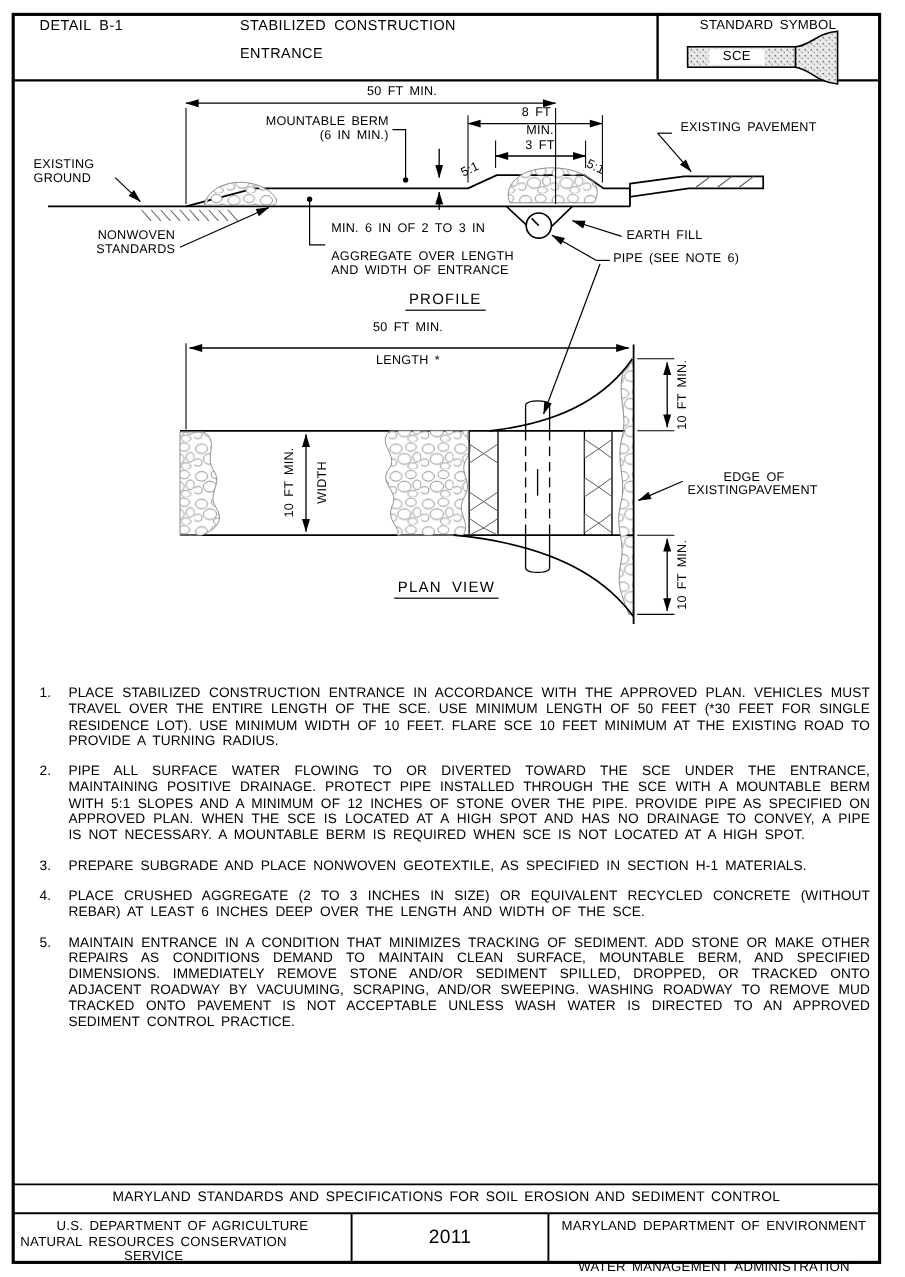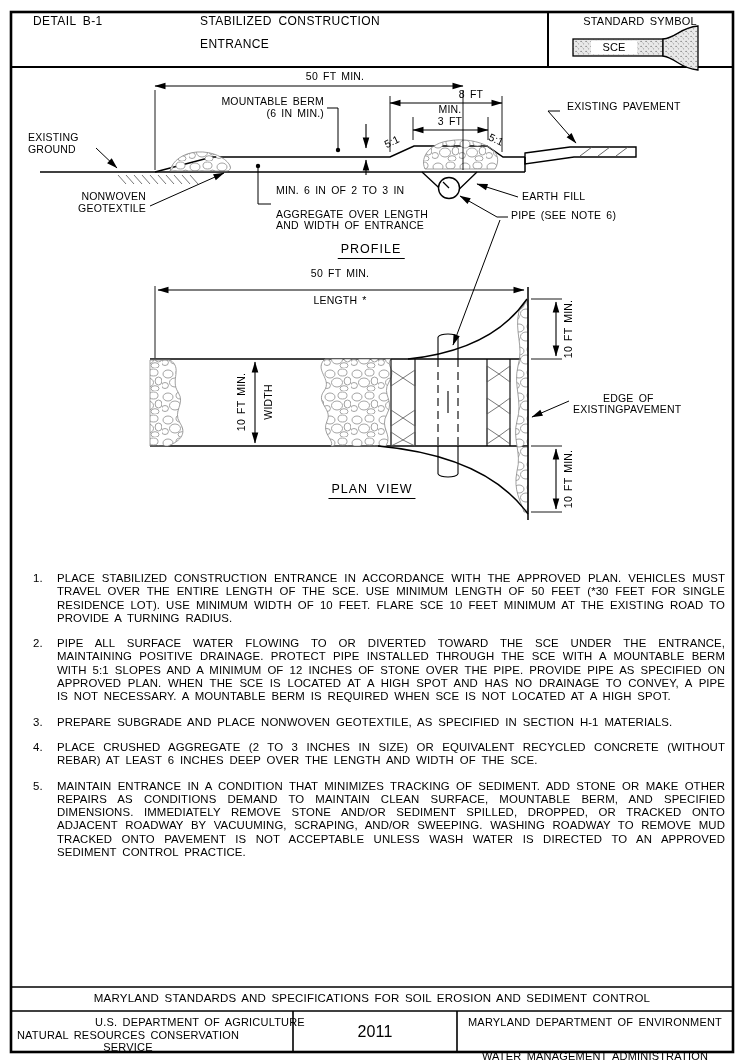--- a/index.html
+++ b/index.html
@@ -197,30 +197,30 @@
 
 <div class="lbl big" style="left:33px;top:16px;">DETAIL B-1</div>
 <div class="lbl big" style="left:200px;top:16px;">STABILIZED CONSTRUCTION</div>
 <div class="lbl big" style="left:200px;top:39px;">ENTRANCE</div>
 <div class="lbl ctr" style="left:640px;top:16px;font-size:11px;">STANDARD SYMBOL</div>
 <div class="lbl ctr" style="left:614px;top:42px;font-size:11px;">SCE</div>
 
 <div class="lbl ctr" style="left:335px;top:71px;">50 FT MIN.</div>
 <div class="lbl rstack" style="left:212px;top:96px;width:112px;">MOUNTABLE BERM</div>
 <div class="lbl rstack" style="left:212px;top:108px;width:112px;">(6 IN MIN.)</div>
-<div class="lbl ctr" style="left:447px;top:89px;margin-left:24px;">8 FT</div>
+<div class="lbl ctr" style="left:447px;top:89px;">8 FT</div>
 <div class="lbl ctr" style="left:450px;top:104px;">MIN.</div>
 <div class="lbl ctr" style="left:450px;top:116px;">3 FT</div>
 <div class="lbl" style="left:567px;top:101px;">EXISTING PAVEMENT</div>
 <div class="lbl" style="left:392px;top:142px;transform:translate(-50%,-50%) rotate(-25deg);">5:1</div>
 <div class="lbl" style="left:496px;top:140px;transform:translate(-50%,-50%) rotate(25deg);">5:1</div>
 <div class="lbl" style="left:28px;top:132px;">EXISTING</div>
 <div class="lbl" style="left:28px;top:144px;">GROUND</div>
 <div class="lbl rstack" style="left:58px;top:191px;width:88px;">NONWOVEN</div>
-<div class="lbl rstack" style="left:58px;top:203px;width:88px;">GEOTEXTILE</div>
+<div class="lbl rstack" style="left:58px;top:203px;width:88px;">STANDARDS</div>
 <div class="lbl" style="left:276px;top:185px;">MIN. 6 IN OF 2 TO 3 IN</div>
 <div class="lbl" style="left:276px;top:209px;">AGGREGATE OVER LENGTH</div>
 <div class="lbl" style="left:276px;top:220px;">AND WIDTH OF ENTRANCE</div>
 <div class="lbl" style="left:522px;top:191px;">EARTH FILL</div>
 <div class="lbl" style="left:511px;top:210px;">PIPE (SEE NOTE 6)</div>
 <div class="lbl ctr view-title" style="left:371px;top:244px;">PROFILE</div>
 
 <div class="lbl ctr" style="left:340px;top:268px;">50 FT MIN.</div>
 <div class="lbl ctr" style="left:340px;top:295px;">LENGTH *</div>
 <div class="lbl rot" style="left:569px;top:329px;">10 FT MIN.</div>
@@ -248,17 +248,17 @@
     <span class="num">4.</span>
     <span class="txt">PLACE CRUSHED AGGREGATE (2 TO 3 INCHES IN SIZE) OR EQUIVALENT RECYCLED CONCRETE (WITHOUT REBAR) AT LEAST 6 INCHES DEEP OVER THE LENGTH AND WIDTH OF THE SCE.</span>
   </div>
   <div class="spec-item">
     <span class="num">5.</span>
     <span class="txt">MAINTAIN ENTRANCE IN A CONDITION THAT MINIMIZES TRACKING OF SEDIMENT. ADD STONE OR MAKE OTHER REPAIRS AS CONDITIONS DEMAND TO MAINTAIN CLEAN SURFACE, MOUNTABLE BERM, AND SPECIFIED DIMENSIONS.  IMMEDIATELY REMOVE STONE AND/OR SEDIMENT SPILLED, DROPPED, OR TRACKED ONTO ADJACENT ROADWAY BY VACUUMING, SCRAPING, AND/OR SWEEPING.  WASHING ROADWAY TO REMOVE MUD TRACKED ONTO PAVEMENT IS NOT ACCEPTABLE UNLESS WASH WATER IS DIRECTED TO AN APPROVED SEDIMENT CONTROL PRACTICE.</span>
   </div>
 </div>
 
 <div class="footer-text" style="left:11px;top:992px;width:722px;font-size:11.5px;">MARYLAND  STANDARDS  AND  SPECIFICATIONS  FOR  SOIL  EROSION  AND  SEDIMENT  CONTROL</div>
-<div class="footer-text" style="left:11px;top:1016px;width:282px;padding-left:48px;">U.S. DEPARTMENT OF AGRICULTURE</div>
+<div class="footer-text" style="left:11px;top:1016px;width:282px;">U.S. DEPARTMENT OF AGRICULTURE</div>
 <div class="footer-text" style="left:11px;top:1029px;width:234px;">NATURAL RESOURCES CONSERVATION SERVICE</div>
 <div class="footer-text" style="left:293px;top:1023px;width:164px;font-size:16px;">2011</div>
 <div class="footer-text" style="left:457px;top:1016px;width:276px;">MARYLAND DEPARTMENT OF ENVIRONMENT</div>
 <div class="footer-text" style="left:457px;top:1050px;width:276px;">WATER MANAGEMENT ADMINISTRATION</div>
 
 </body></html>

